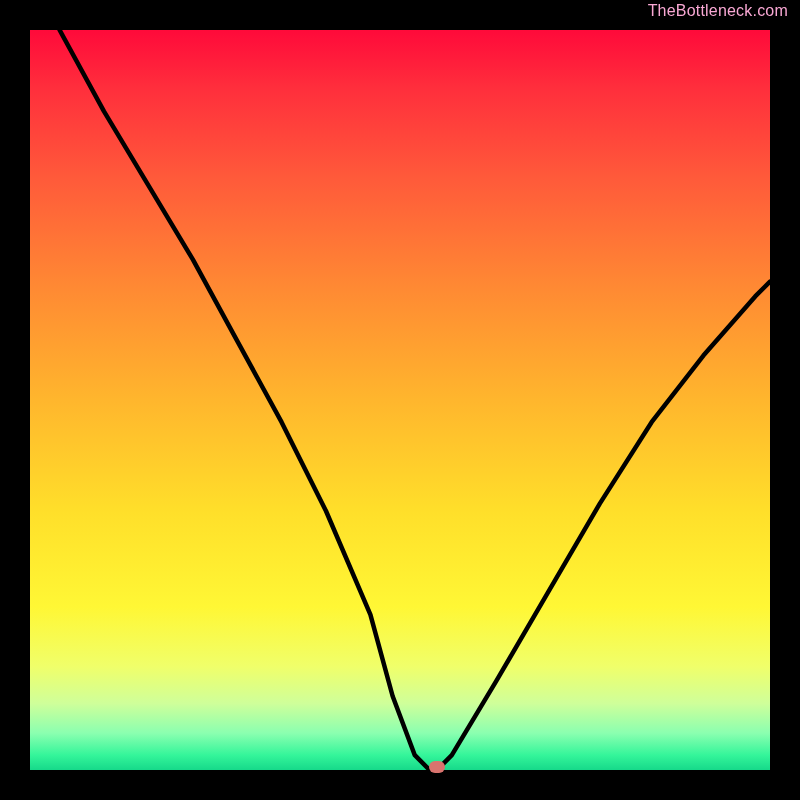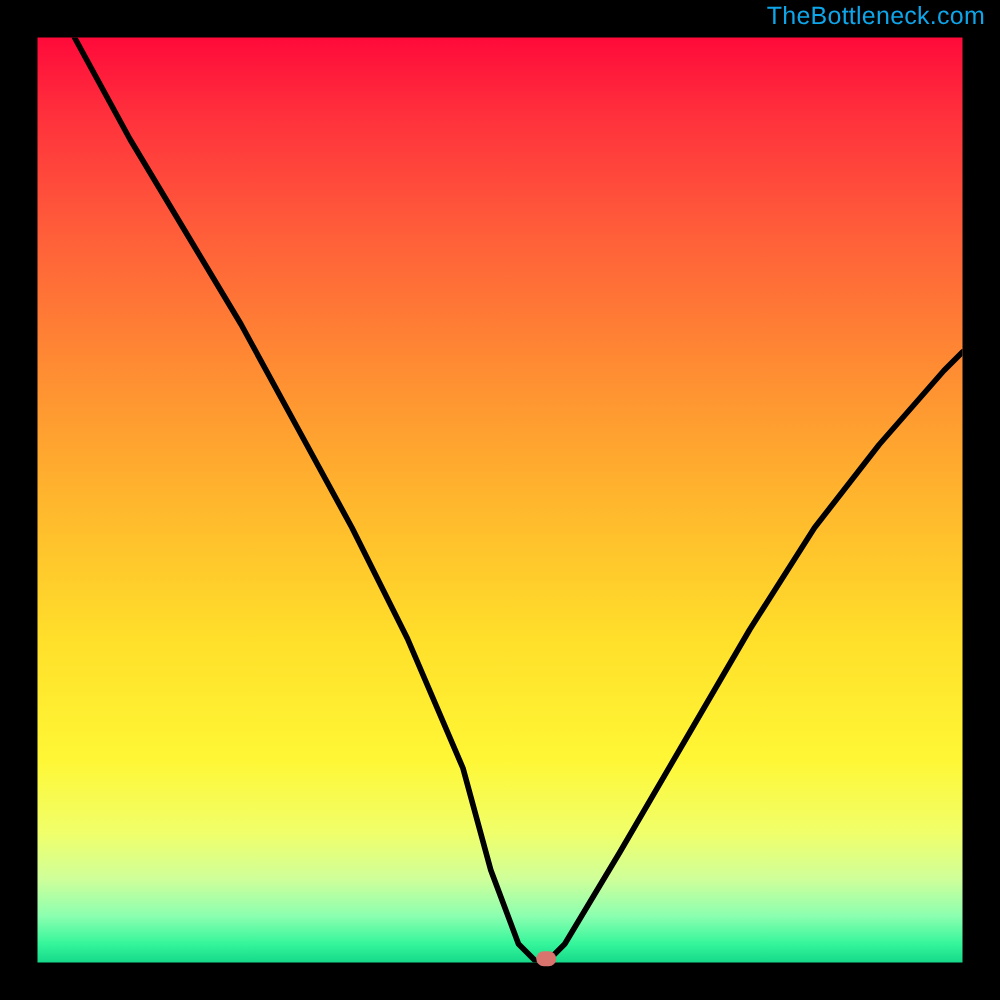--- a/index.html
+++ b/index.html
@@ -14,22 +14,22 @@
   .frame {
     position: relative;
     width: 800px;
     height: 800px;
     background: #000;
   }
   .watermark {
     position: absolute;
     top: 2px;
     right: 12px;
-    color: #0ea5e9;
-    font-size: 20px;
+    color: #f9a8d4;
+    font-size: 16px;
     font-weight: 500;
     letter-spacing: 0.2px;
     z-index: 5;
   }
   .plot-box {
     position: absolute;
     left: 30px;
     top: 30px;
     width: 740px;
     height: 740px;

